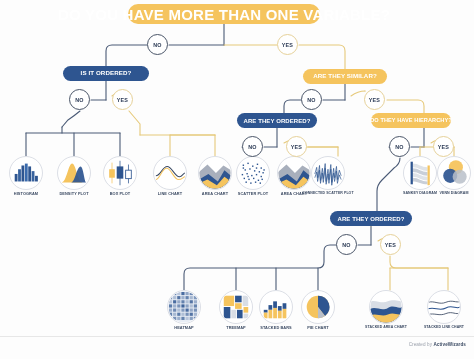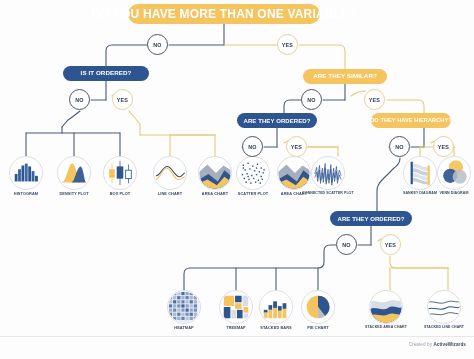--- a/index.html
+++ b/index.html
@@ -36,21 +36,21 @@
     font-weight: bold;
     letter-spacing: 0.015em;
     text-align: center;
     white-space: nowrap;
     line-height: 1;
     z-index: 6;
   }
   .pill.amber { background: #F5C45E; }
   .pill.blue  { background: #2E5590; }
 
-  .pill-root { left: 128px; top: 4px; width: 192px; height: 20px; font-size: 12px; }
+  .pill-root { left: 128px; top: 4px; width: 192px; height: 20px; font-size: 15px; }
   .pill-ordered-l { left: 63px;  top: 66px;  width: 86px; height: 15px; font-size: 6.2px; }
   .pill-similar   { left: 303px; top: 69px;  width: 84px; height: 15px; font-size: 6.2px; }
   .pill-ordered-m { left: 237px; top: 113px; width: 80px; height: 15px; font-size: 6.0px; }
   .pill-hier      { left: 371px; top: 113px; width: 80px; height: 15px; font-size: 5.6px; }
   .pill-ordered-b { left: 330px; top: 211px; width: 82px; height: 15px; font-size: 6.0px; }
 
   
   .badge {
     position: absolute;
     width: 21px; height: 21px;

